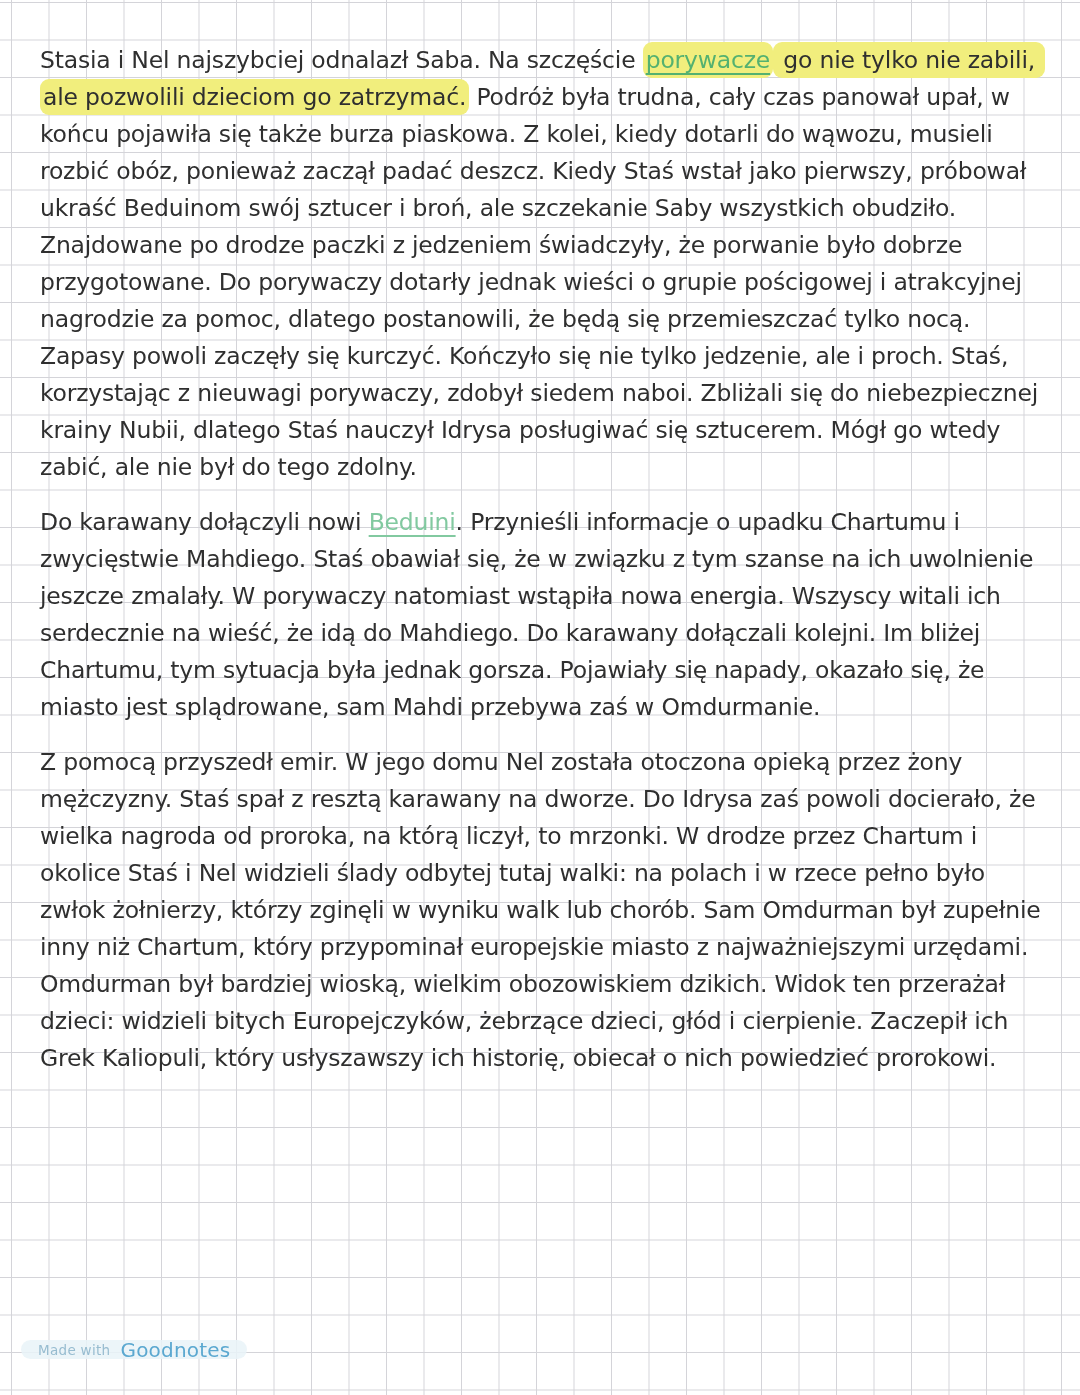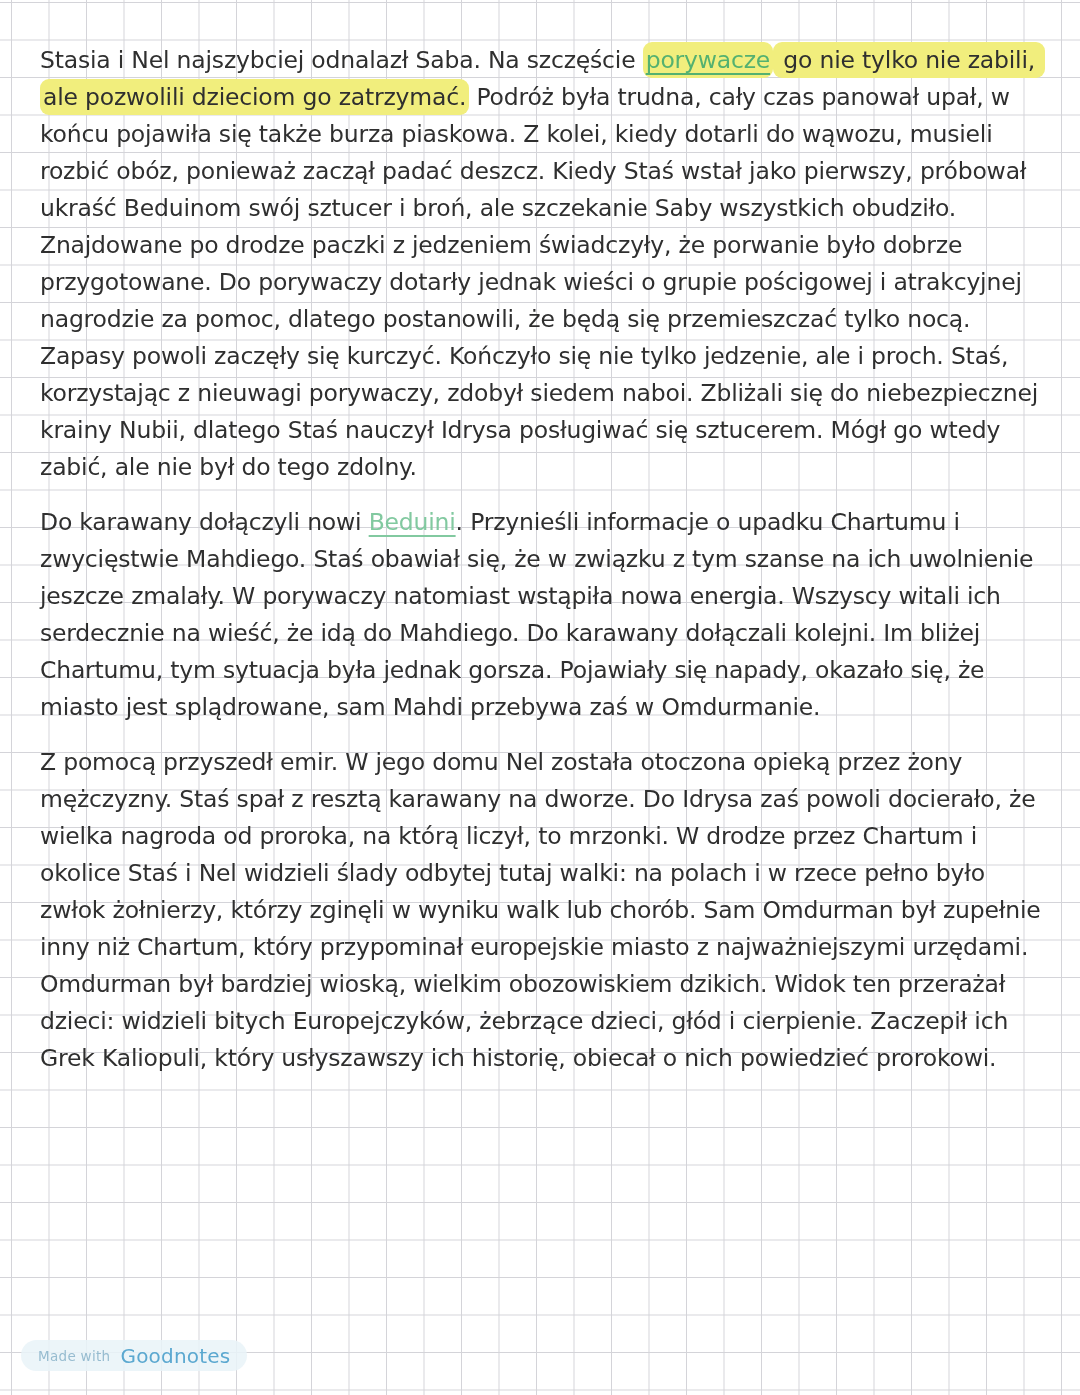--- a/index.html
+++ b/index.html
@@ -47,21 +47,21 @@
     text-decoration-thickness:2px;
     text-underline-offset:5px;
     cursor:pointer;
     text-decoration:underline;
   }
   .link-strong{color:var(--green);text-decoration-color:var(--green);}
   .link-light{color:var(--green-light);text-decoration-color:var(--green-light);}
   .watermark{
     position:absolute;
     left:21px;top:1340px;
-    height:31px;
+    height:19px;
     display:flex;align-items:center;gap:10px;
     padding:0 17px;
     border-radius:17px;
     background:rgba(233,243,248,0.85);
     cursor:pointer;
   }
   .wm-prefix{font-size:13.5px;color:var(--wm-gray);letter-spacing:0.3px;}
   .wm-brand{font-size:20px;color:var(--wm-blue);font-weight:500;letter-spacing:0.2px;text-align:center;}
 </style>
 </head>

